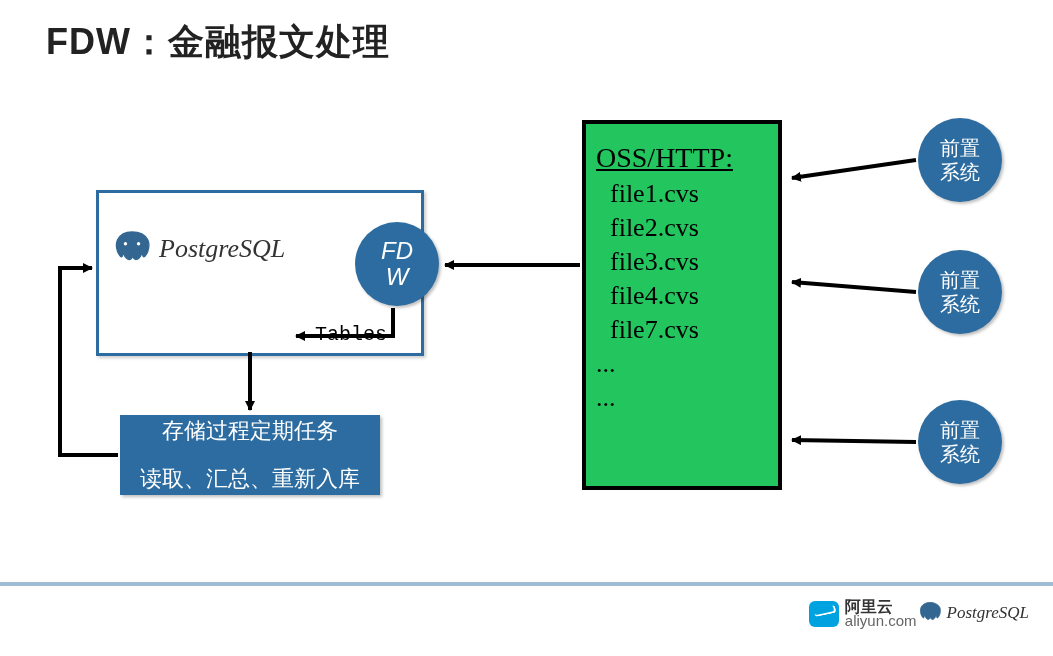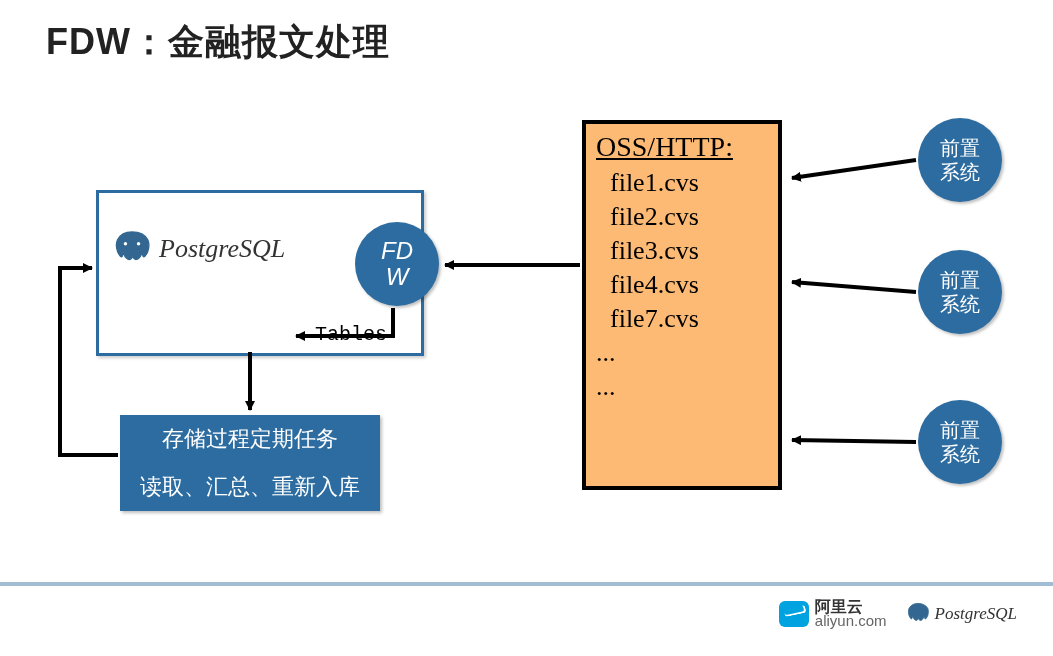--- a/index.html
+++ b/index.html
@@ -7,32 +7,32 @@
   .title{position:absolute;left:46px;top:18px;font-size:36px;font-weight:800;color:#222;letter-spacing:1px;}
   .title .thin{font-weight:700;}
   
   .pgbox{position:absolute;left:96px;top:190px;width:322px;height:160px;border:3px solid #2c6ca0;box-shadow:2px 2px 3px rgba(0,0,0,.2);background:#fff;}
   .pg-logo{position:absolute;left:12px;top:35px;display:flex;align-items:center;}
   .pg-logo span{font-family:"Times New Roman",serif;font-size:26px;color:#333;margin-left:6px;font-style:italic;}
   .tables{position:absolute;left:216px;top:130px;font-family:"Courier New",monospace;font-size:20px;color:#000;}
   
   .fdw{position:absolute;left:355px;top:222px;width:84px;height:84px;border-radius:50%;background:#2c6ca0;color:#fff;display:flex;align-items:center;justify-content:center;text-align:center;font-size:24px;line-height:26px;box-shadow:2px 2px 3px rgba(0,0,0,.25);font-style:italic;}
   
-  .proc{position:absolute;left:120px;top:415px;width:260px;height:96px;background:#2c6ca0;color:#fff;display:flex;flex-direction:column;align-items:center;justify-content:center;font-size:22px;line-height:32px;box-shadow:2px 2px 3px rgba(0,0,0,.25);gap:16px;}
+  .proc{position:absolute;left:120px;top:415px;width:260px;height:80px;background:#2c6ca0;color:#fff;display:flex;flex-direction:column;align-items:center;justify-content:center;font-size:22px;line-height:32px;box-shadow:2px 2px 3px rgba(0,0,0,.25);gap:16px;}
   
-  .files{position:absolute;left:582px;top:120px;width:200px;height:370px;border:4px solid #000;background:#fdba74;font-family:"Times New Roman",serif;font-size:26px;padding:6px 10px;box-sizing:border-box;line-height:34px;}
+  .files{position:absolute;left:582px;top:120px;width:200px;height:370px;border:4px solid #000;background:#22c55e;font-family:"Times New Roman",serif;font-size:26px;padding:17px 10px;box-sizing:border-box;line-height:34px;}
   .files .hdr{text-decoration:underline;font-size:28px;margin-bottom:2px;}
   .files .item{padding-left:14px;}
   .files .dots{padding-left:0;}
   
   .front{position:absolute;width:84px;height:84px;border-radius:50%;background:#2c6ca0;color:#fff;display:flex;align-items:center;justify-content:center;text-align:left;font-size:20px;line-height:24px;box-shadow:2px 2px 3px rgba(0,0,0,.25);}
   
   .rule{position:absolute;left:0;top:582px;width:1053px;height:4px;background:#2c6ca0;opacity:.45;}
   
-  .footer{position:absolute;right:36px;top:600px;display:flex;align-items:center;gap:18px;}
+  .footer{position:absolute;right:24px;top:600px;display:flex;align-items:flex-start;}
   .ali{display:flex;align-items:center;gap:6px;}
   .ali .glyph{width:30px;height:26px;background:#00a3e0;border-radius:6px;position:relative;}
   .ali .glyph::before{content:"";position:absolute;left:5px;top:6px;width:20px;height:6px;border:2px solid #fff;border-radius:4px;border-top:none;border-left:none;transform:rotate(-12deg);}
   .ali .txt{display:flex;flex-direction:column;line-height:14px;}
   .ali .txt b{font-size:16px;color:#333;}
   .ali .txt small{font-size:15px;color:#666;}
   .pgf{display:flex;align-items:center;gap:4px;}
   .pgf span{font-family:"Times New Roman",serif;font-style:italic;font-size:17px;color:#333;}
   svg.elephant path{fill:#336791;stroke:#336791;}
   

